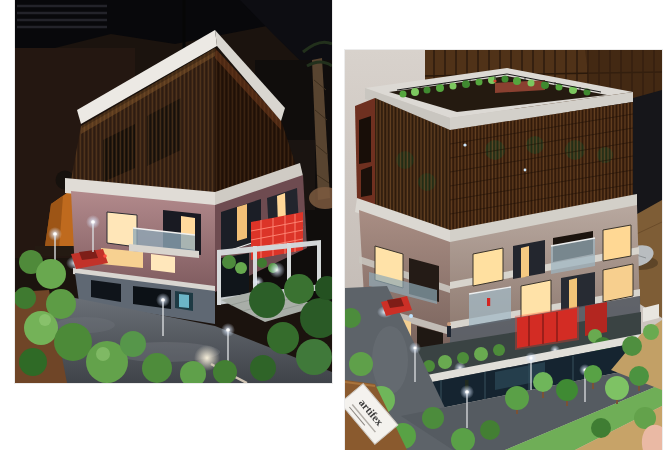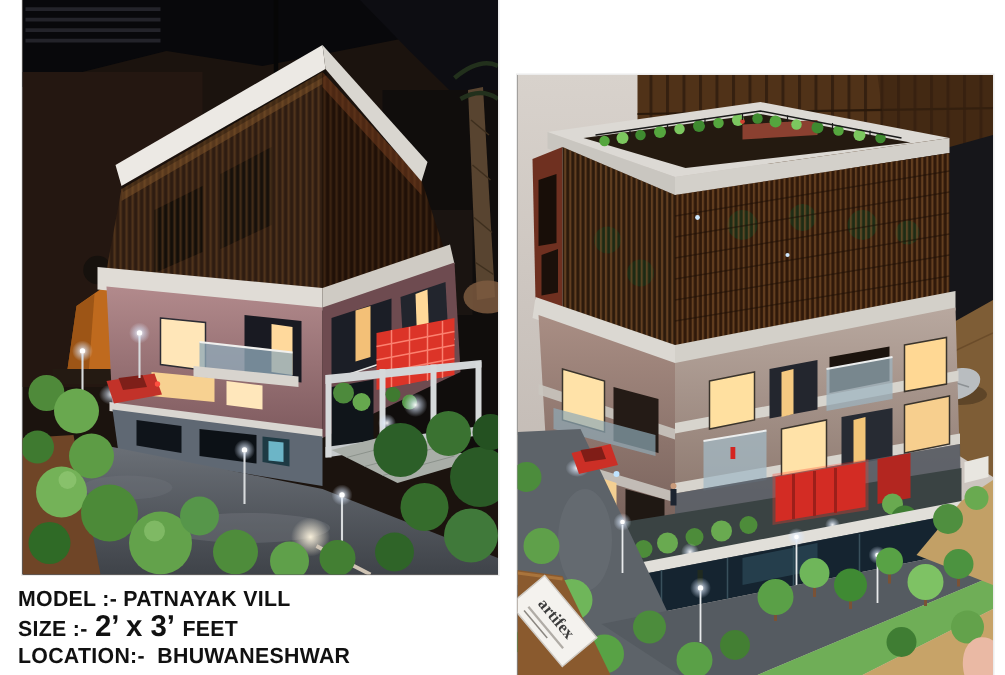--- a/index.html
+++ b/index.html
@@ -442,23 +442,14 @@
           <rect x="-27" y="-15" width="54" height="30" fill="#f4f2ee" stroke="#cfcbc5" stroke-width="1"></rect>
           <text x="0" y="1" text-anchor="middle" font-family="Liberation Serif, serif" font-size="11" font-weight="bold" fill="#3c3c3c">artifex</text>
           <rect x="-18" y="6" width="36" height="1.5" fill="#b0aca6"></rect>
           <rect x="-18" y="10" width="24" height="1" fill="#8a8680"></rect>
         </g>
         <ellipse cx="314" cy="398" rx="16" ry="24" fill="#eab9a4" transform="rotate(-20 314 398)"></ellipse>
       </g>
     </svg>
   </figure>
 
-  <div class="caption">
-    <div class="cap-line">MODEL :- PATNAYAK VILL</div>
-    <div class="cap-line cap-size">
-      <span>SIZE :-</span>
-      <span class="size-big">2’ x 3’</span>
-      <span>FEET</span>
-    </div>
-    <div class="cap-line">LOCATION:-  BHUWANESHWAR</div>
-  </div>
 
 </div>
 
 </body></html>

